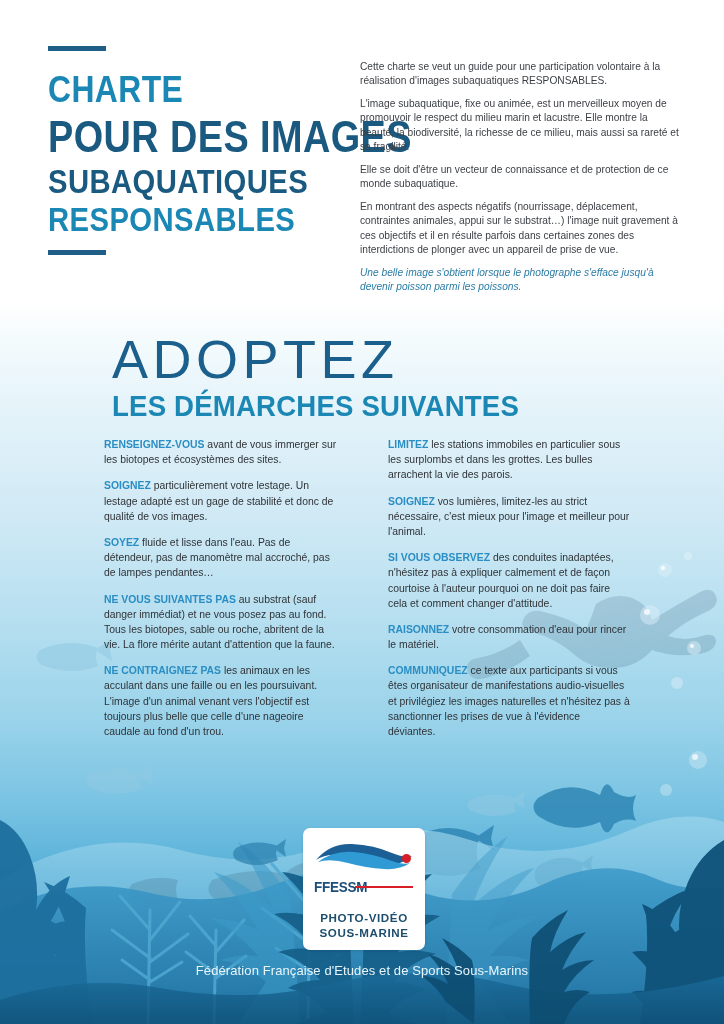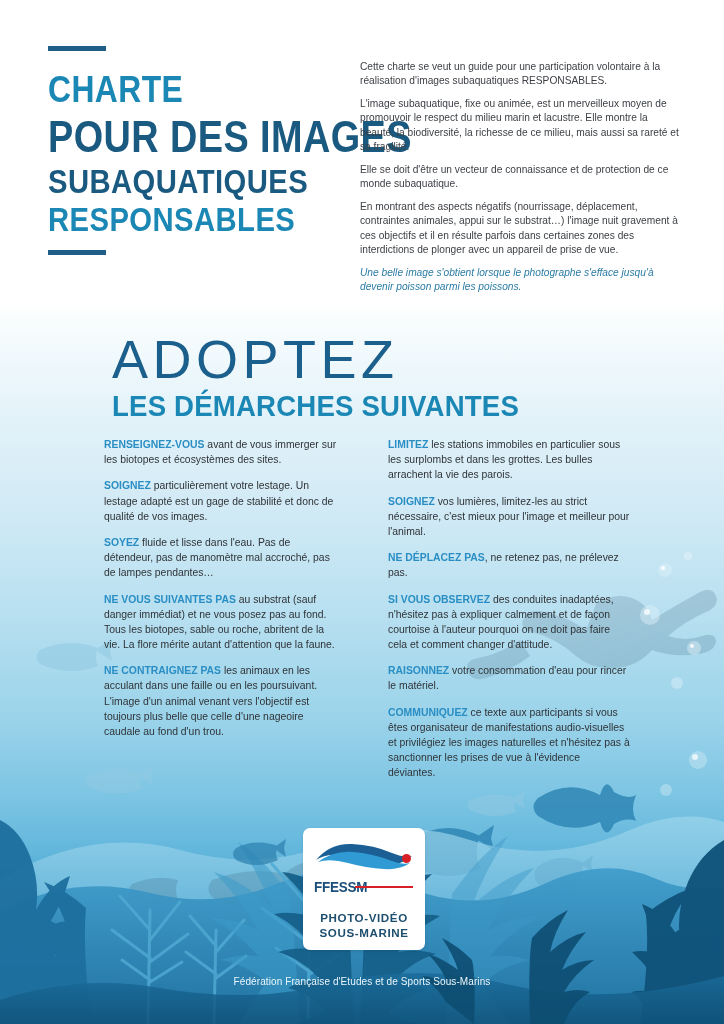--- a/index.html
+++ b/index.html
@@ -216,24 +216,23 @@
     margin-top: 12px;
   }
 
   
   .footer {
     position: absolute;
     left: 0;
     right: 0;
     top: 963px;
     text-align: center;
-    font-size: 10px;
+    font-size: 13px;
     color: #eaf6fb;
     letter-spacing: 0.1px;
-    margin-top: 13px;
   }
 </style>
 </head>
 <body>
 
 <div id="poster">
 
   <div class="bg-gradient"></div>
 
   <svg class="bg-svg" viewBox="0 0 724 1024" preserveAspectRatio="none">
@@ -361,21 +360,20 @@
       <p class="item"><span class="lead">RENSEIGNEZ-VOUS</span><span> avant de vous immerger sur les biotopes et écosystèmes des sites.</span></p>
       <p class="item"><span class="lead">SOIGNEZ</span><span> particulièrement votre lestage. Un lestage adapté est un gage de stabilité et donc de qualité de vos images.</span></p>
       <p class="item"><span class="lead">SOYEZ</span><span> fluide et lisse dans l'eau. Pas de détendeur, pas de manomètre mal accroché, pas de lampes pendantes…</span></p>
       <p class="item"><span class="lead">NE VOUS SUIVANTES PAS</span><span> au substrat (sauf danger immédiat) et ne vous posez pas au fond. Tous les biotopes, sable ou roche, abritent de la vie. La flore mérite autant d'attention que la faune.</span></p>
       <p class="item"><span class="lead">NE CONTRAIGNEZ PAS</span><span> les animaux en les acculant dans une faille ou en les poursuivant. L'image d'un animal venant vers l'objectif est toujours plus belle que celle d'une nageoire caudale au fond d'un trou.</span></p>
     </div>
 
   <div class="col col-right" id="col-right">
       <p class="item"><span class="lead">LIMITEZ</span><span> les stations immobiles en particulier sous les surplombs et dans les grottes. Les bulles arrachent la vie des parois.</span></p>
       <p class="item"><span class="lead">SOIGNEZ</span><span> vos lumières, limitez-les au strict nécessaire, c'est mieux pour l'image et meilleur pour l'animal.</span></p>
-      <p class="item"><span class="lead">NE DÉPLACEZ PAS</span><span>, ne retenez pas, ne prélevez pas.</span></p>
       <p class="item"><span class="lead">SI VOUS OBSERVEZ</span><span> des conduites inadaptées, n'hésitez pas à expliquer calmement et de façon courtoise à l'auteur pourquoi on ne doit pas faire cela et comment changer d'attitude.</span></p>
       <p class="item"><span class="lead">RAISONNEZ</span><span> votre consommation d'eau pour rincer le matériel.</span></p>
       <p class="item"><span class="lead">COMMUNIQUEZ</span><span> ce texte aux participants si vous êtes organisateur de manifestations audio-visuelles et privilégiez les images naturelles et n'hésitez pas à sanctionner les prises de vue à l'évidence déviantes.</span></p>
     </div>
 
   <div class="logo-card">
     <svg class="logo-swoosh" viewBox="0 0 100 34">
       <path d="M2 20 q14 -17 36 -16 q22 1 40 9 q12 5 20 3 q-10 9 -26 9 q-20 0 -38 -7 q-18 -7 -32 2 z" fill="#1b5f94"></path>
       <path d="M4 22 q16 -12 36 -10 q20 2 38 9 q10 4 18 2 q-10 7 -26 6 q-18 -1 -36 -6 q-18 -5 -30 -1 z" fill="#2f9ad4"></path>
     </svg>

